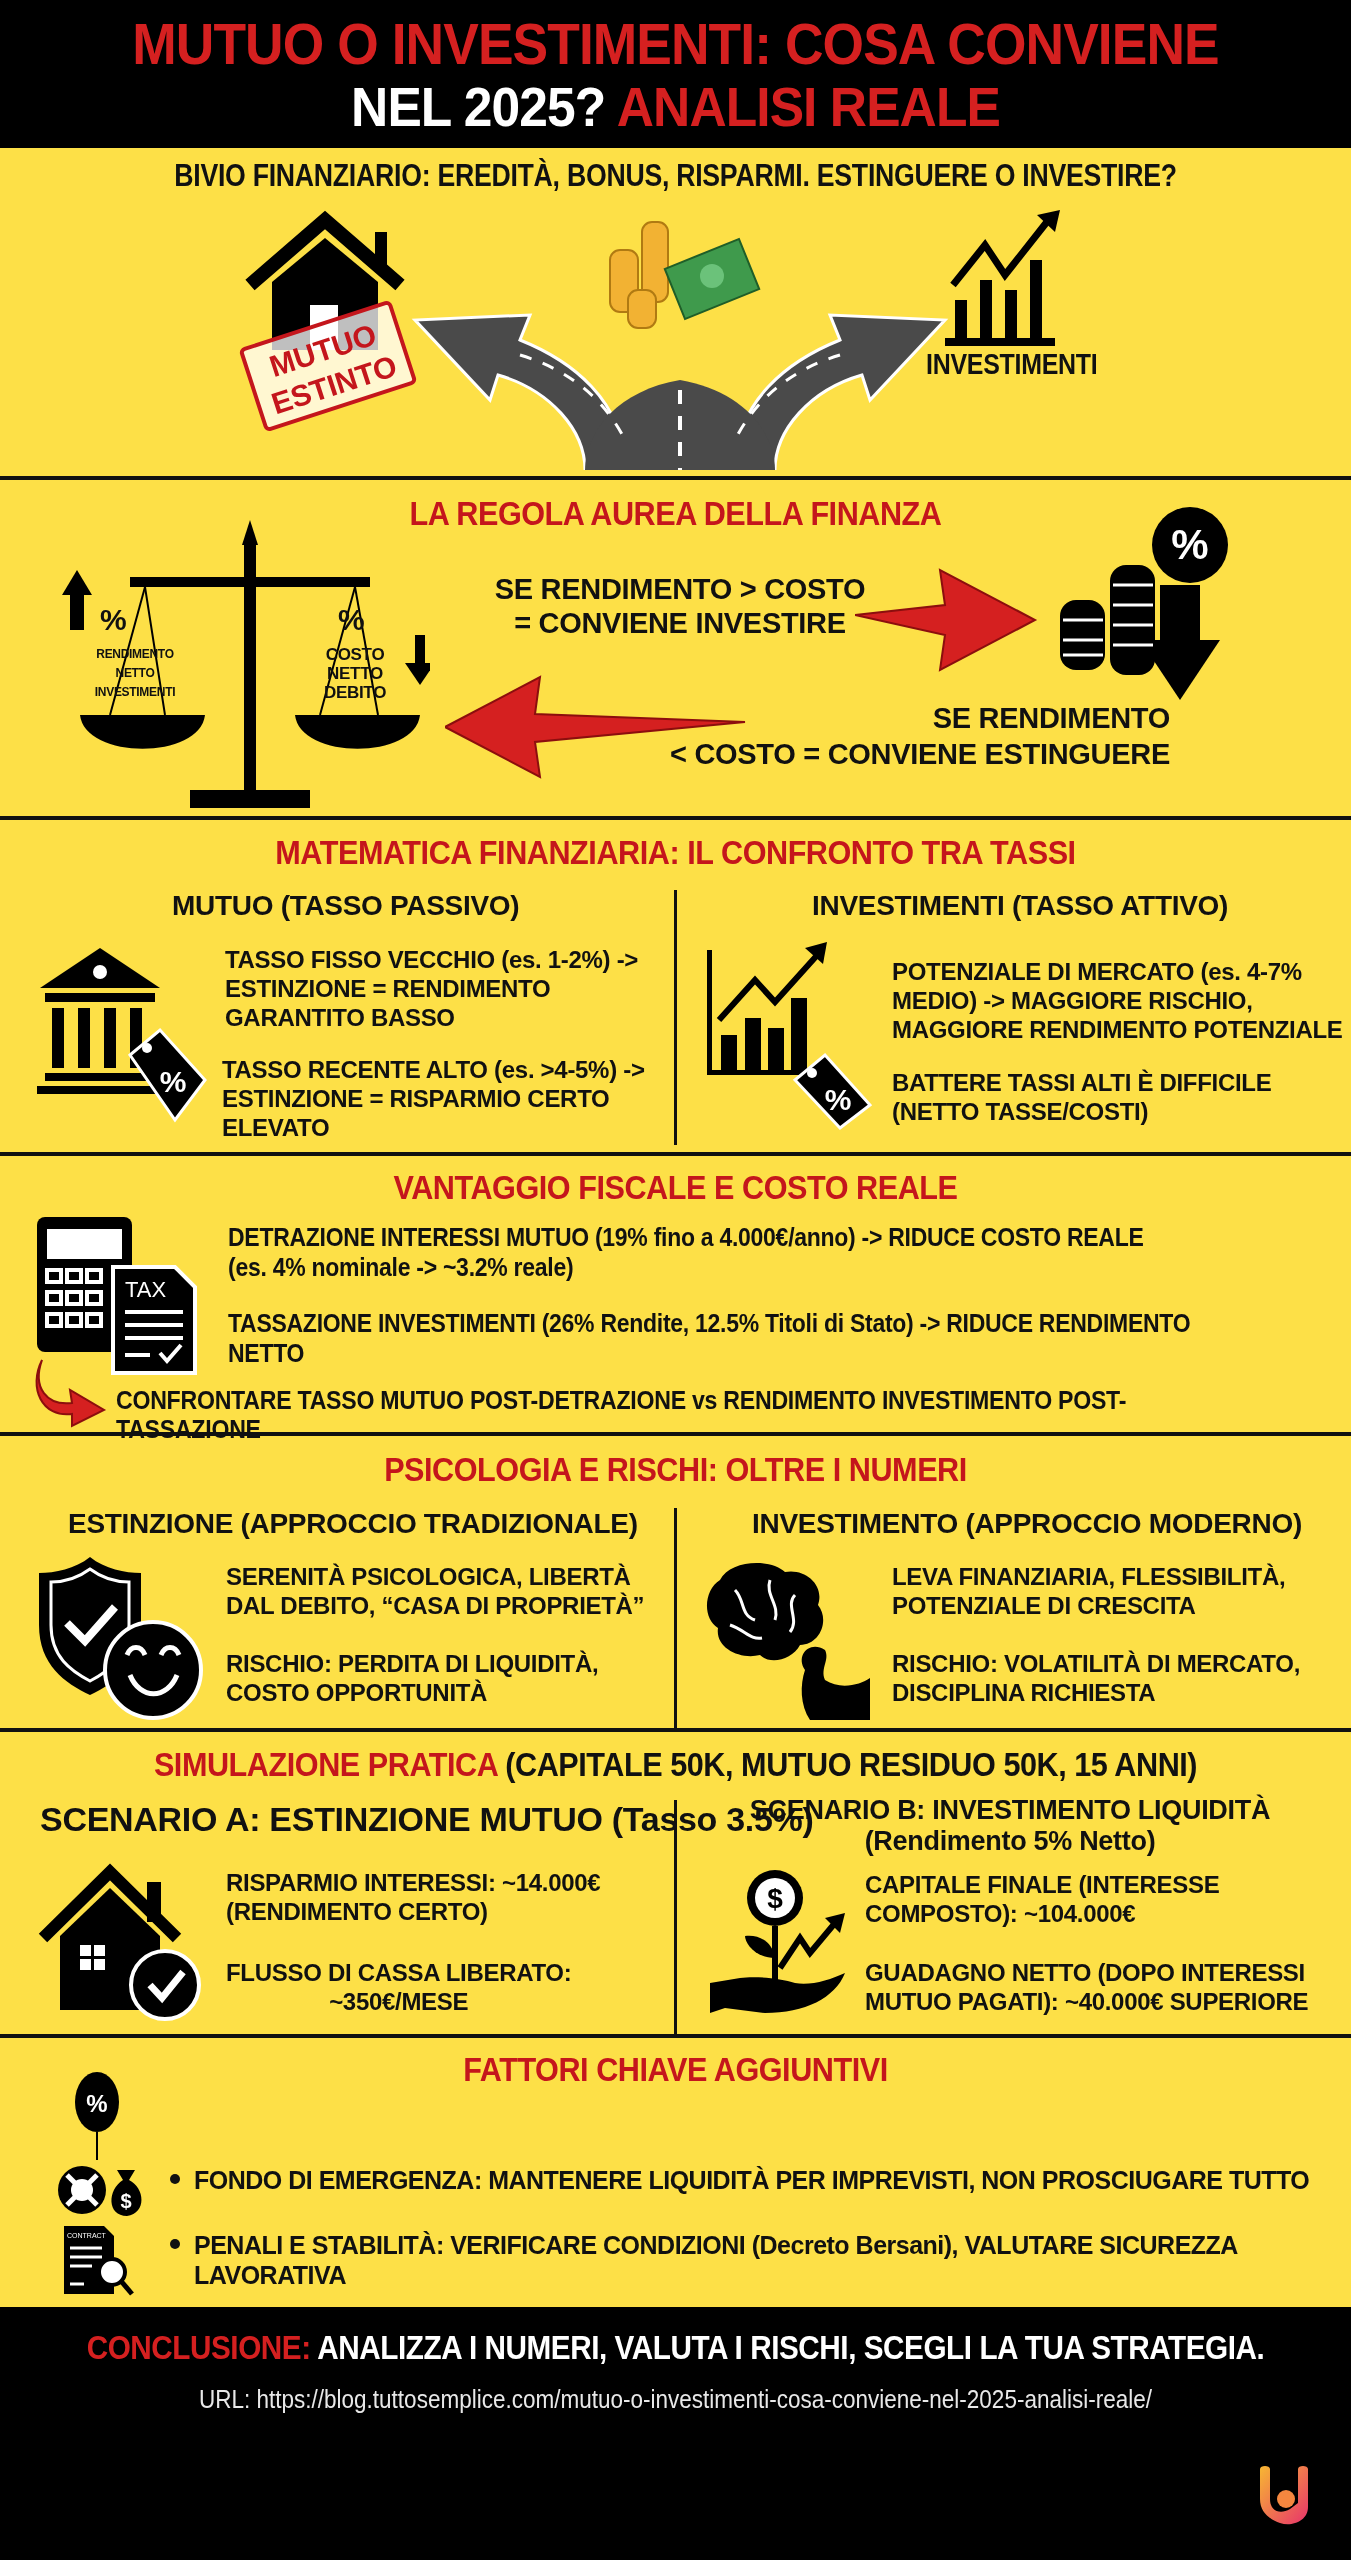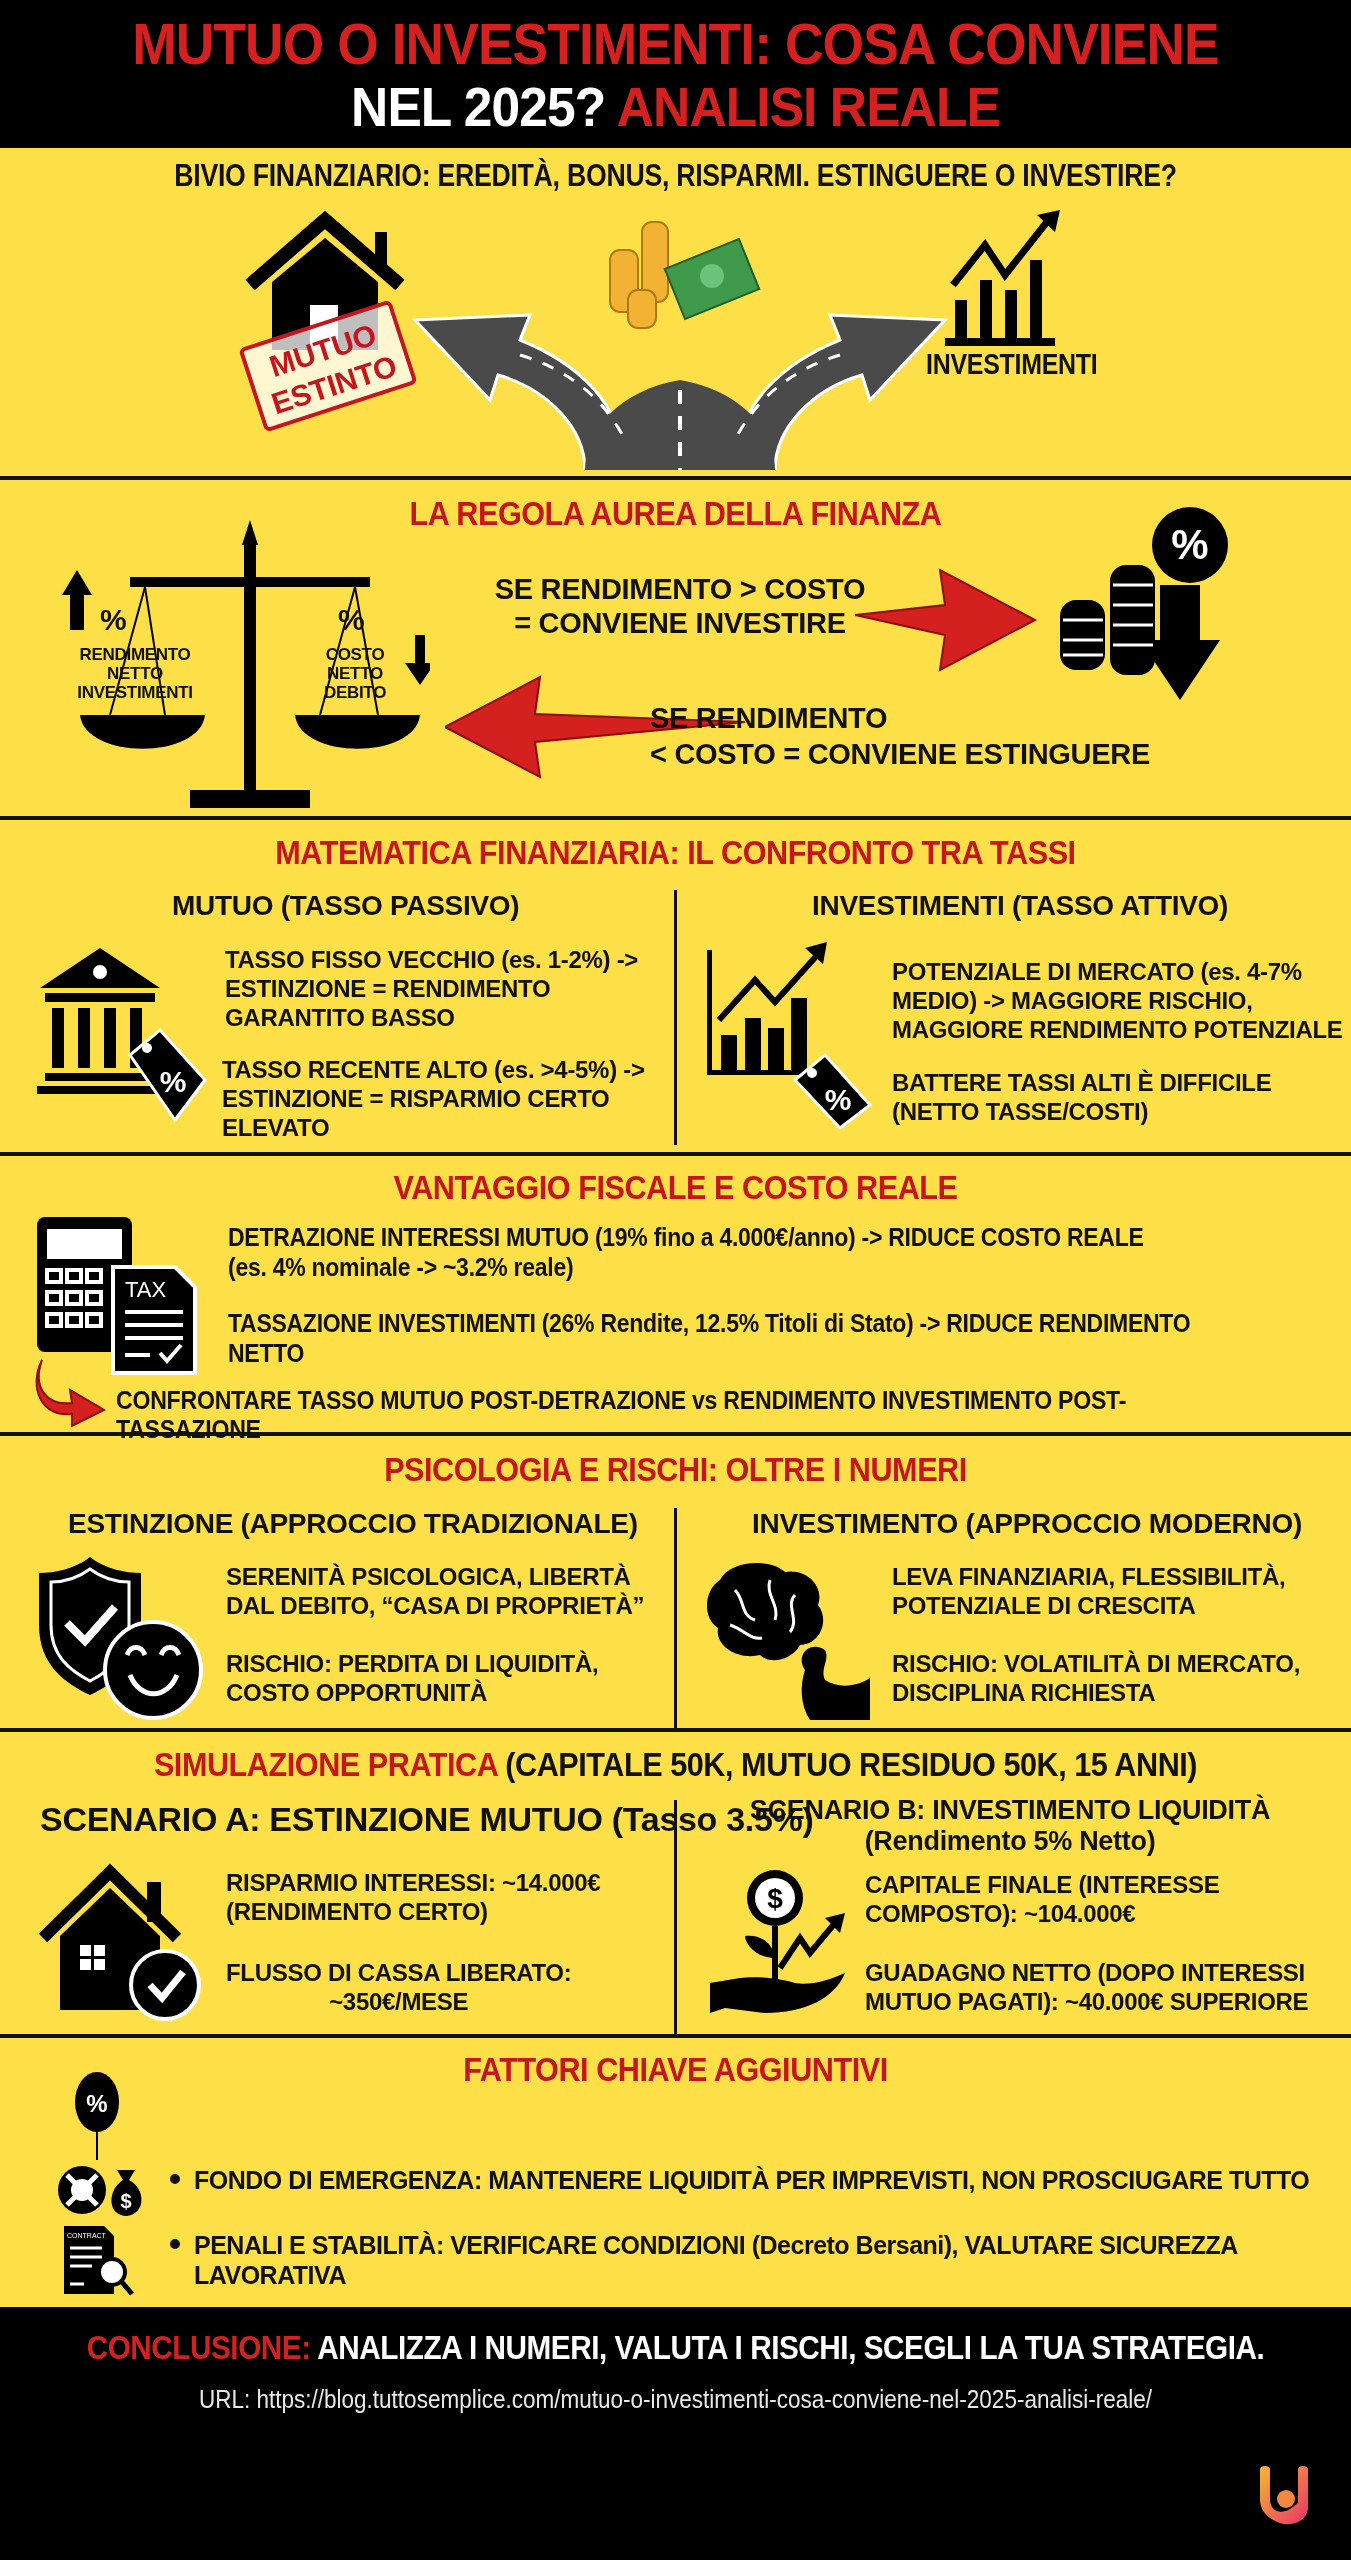--- a/index.html
+++ b/index.html
@@ -101,21 +101,21 @@
     <line x1="295" y1="72" x2="260" y2="200" stroke="#000" stroke-width="2"></line>
     <line x1="295" y1="72" x2="318" y2="200" stroke="#000" stroke-width="2"></line>
     <path d="M20 200 L145 200 C140 245 25 245 20 200 Z" fill="#000"></path>
     <path d="M235 200 L360 200 C355 245 240 245 235 200 Z" fill="#000"></path>
     <rect x="10" y="75" width="14" height="40" fill="#000"></rect>
     <path d="M2 80 L17 55 L32 80 Z" fill="#000"></path>
     <rect x="355" y="120" width="10" height="30" fill="#000"></rect>
     <path d="M345 148 L360 170 L375 148 Z" fill="#000"></path>
   </svg>
   <div class="txt" style="left:100px;top:605px;font-size:30px;">%</div>
-  <div class="txt" style="left:60px;top:645px;width:150px;text-align:center;font-size:17px;line-height:19px;">
+  <div class="txt" style="left:60px;top:645px;width:150px;text-align:center;font-size:12px;line-height:19px;">
     <div>RENDIMENTO</div>
     <div>NETTO</div>
     <div>INVESTIMENTI</div>
   </div>
   <div class="txt" style="left:338px;top:605px;font-size:30px;">%</div>
   <div class="txt" style="left:305px;top:645px;width:100px;text-align:center;font-size:17px;line-height:19px;">
     <div>COSTO</div>
     <div>NETTO</div>
     <div>DEBITO</div>
   </div>
@@ -143,21 +143,21 @@
         <line x1="58" y1="100" x2="98" y2="100"></line>
         <line x1="58" y1="120" x2="98" y2="120"></line>
         <line x1="58" y1="140" x2="98" y2="140"></line>
     </g>
     <text x="135" y="54" text-anchor="middle" fill="#fff" font-size="42" font-weight="700" font-family="Liberation Sans, sans-serif">%</text>
   </svg>
 
   <svg class="icon" style="left:445px;top:672px;" width="310" height="110" viewBox="0 0 310 110">
     <path d="M300 50 L90 42 L95 5 L0 55 L95 105 L90 70 Z" fill="#d52020" stroke="#8c0e0e" stroke-width="2"></path>
   </svg>
-  <div class="txt" style="left:650px;top:700px;width:520px;text-align:left;font-size:29px;line-height:36px;">
+  <div class="txt" style="left:650px;top:700px;width:520px;text-align:right;font-size:29px;line-height:36px;">
     <div>SE RENDIMENTO</div>
     <div>&lt; COSTO = CONVIENE ESTINGUERE</div>
   </div>
 
   <div class="sep" style="top:816px;"></div>
 
   <div class="sec-title" style="top:833px;">MATEMATICA FINANZIARIA: IL CONFRONTO TRA TASSI</div>
   <div class="vline" style="left:674px;top:890px;height:255px;"></div>
 
   <div class="sub-title" style="left:172px;top:890px;">MUTUO (TASSO PASSIVO)</div>

